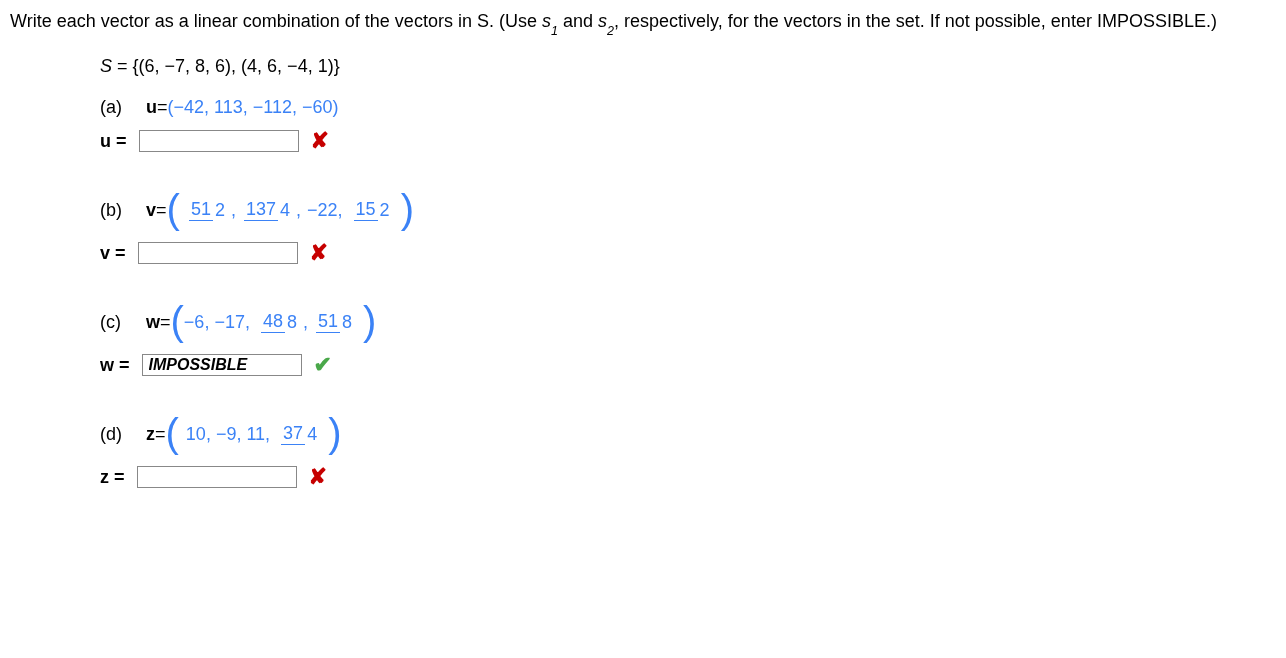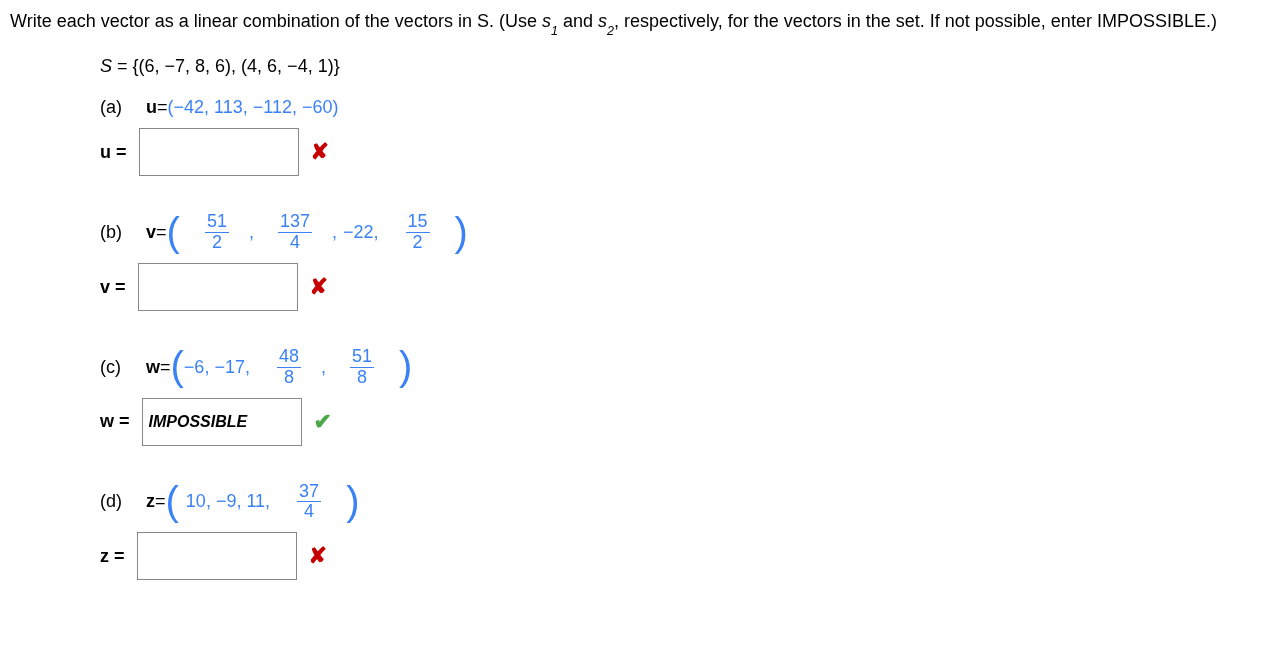--- a/index.html
+++ b/index.html
@@ -58,21 +58,21 @@
     display: flex;
     align-items: center;
     gap: 8px;
   }
   .answer-label {
     font-weight: bold;
     margin-right: 4px;
   }
   .answer-box {
     width: 160px;
-    height: 48px;
+    height: 22px;
     border: 1px solid #888;
     background: #fff;
     font-family: inherit;
     font-size: 16px;
     padding: 4px 6px;
     font-style: italic;
     font-weight: bold;
   }
   .mark {
     font-weight: bold;
@@ -97,25 +97,25 @@
     position: relative;
     top: -1px;
   }
   .paren .inner {
     display: inline-flex;
     align-items: center;
     gap: 2px;
   }
   .frac {
     display: inline-flex;
-    flex-direction: column;
+    flex-direction: row;
     align-items: center;
     vertical-align: middle;
     line-height: 1.1;
-    margin: 0 18px;
+    margin: 0 2px;
   }
   .frac .num {
     border-bottom: 1.5px solid currentColor;
     padding: 0 2px;
   }
   .frac .den {
     padding: 0 2px;
   }
   .comma {
     margin-right: 4px;

